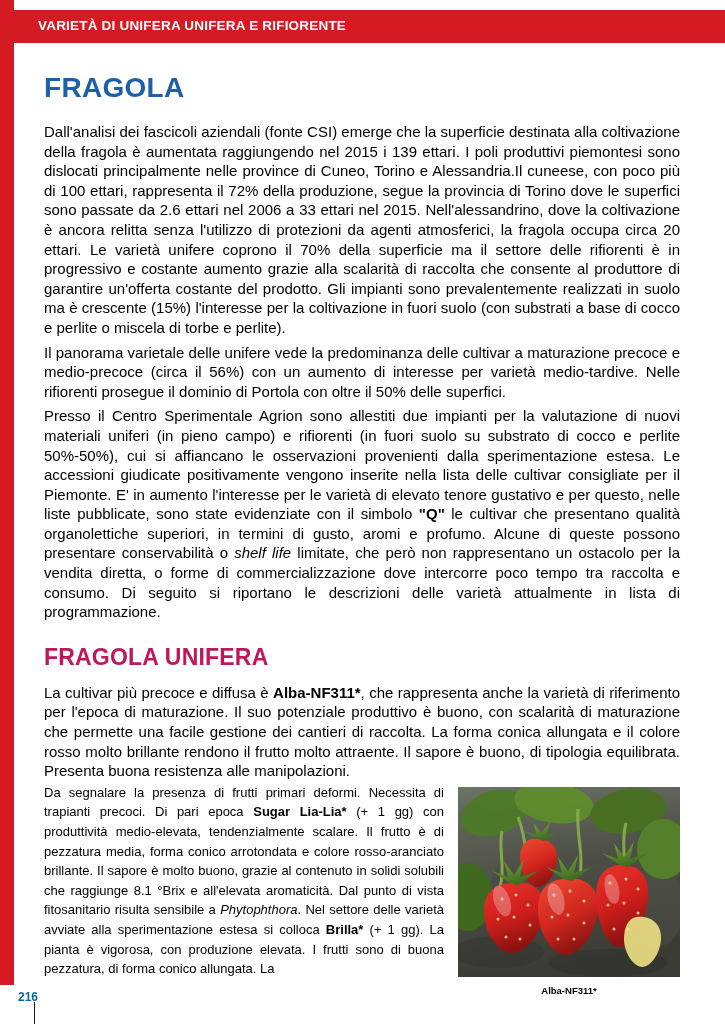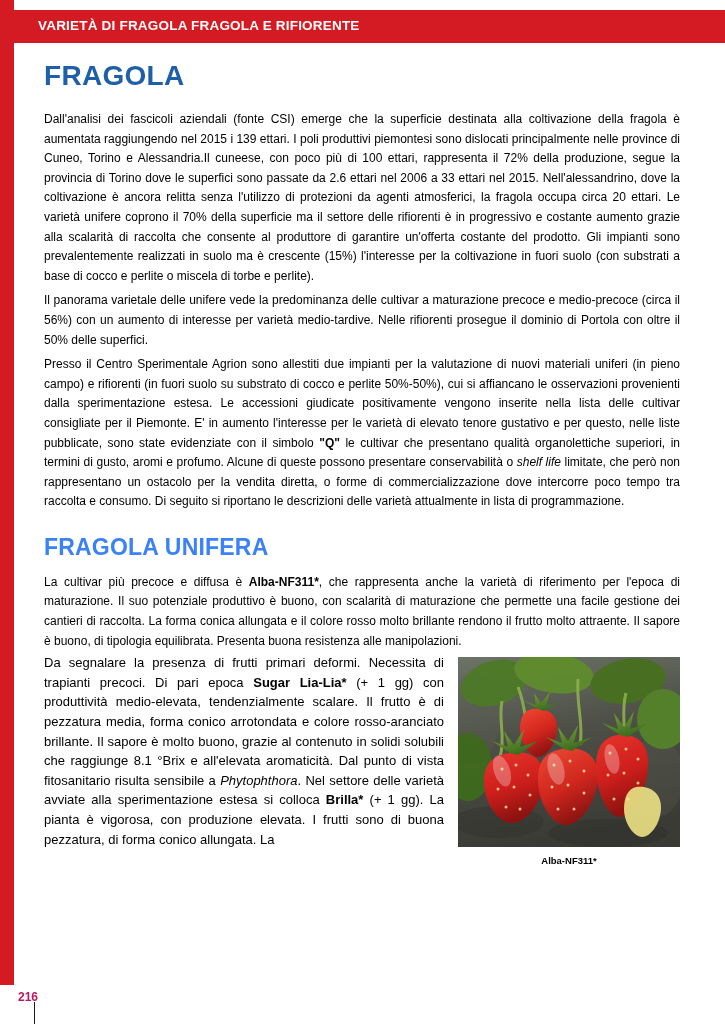--- a/index.html
+++ b/index.html
@@ -50,33 +50,33 @@
   }
   .content {
     position: absolute;
     left: 44px;
     top: 60px;
     width: 636px;
   }
   h1.title {
     font-size: 28px;
     color: #1f5fa9;
-    margin: 0 0 18px 0;
+    margin: 12px 0 18px 0;
     font-weight: bold;
     letter-spacing: 0.3px;
   }
   h2.subtitle {
     font-size: 23px;
-    color: #3b82f6;
+    color: #be185d;
     margin: 22px 0 12px 0;
     font-weight: bold;
     letter-spacing: 0.2px;
   }
   p.body {
-    font-size: 12px;
+    font-size: 15px;
     line-height: 19.6px;
     text-align: justify;
     margin: 0 0 0 0;
   }
   p.body + p.body {
     margin-top: 5px;
   }
   .wrap-block {
     position: relative;
     margin-top: 2px;
@@ -104,21 +104,21 @@
     font-size: 13px;
     line-height: 19.6px;
     text-align: justify;
   }
   .pagenum {
     position: absolute;
     left: 18px;
     bottom: 20px;
     font-size: 12px;
     font-weight: bold;
-    color: #be185d;
+    color: #0369a1;
   }
   .bottom-tick {
     position: absolute;
     left: 34px;
     bottom: 0px;
     width: 1px;
     height: 22px;
     background: #1a1a1a;
   }
   em { font-style: italic; }
@@ -128,21 +128,21 @@
   .photo svg { display: block; }
 </style>
 </head>
 <body>
 
 <div class="page">
 
   <div class="left-edge"></div>
 
   <div class="header-band"></div>
-  <div class="header-title">VARIETÀ DI FRAGOLA FRAGOLA E RIFIORENTE</div>
+  <div class="header-title">VARIETÀ DI UNIFERA UNIFERA E RIFIORENTE</div>
 
   <div class="content">
 
     <h1 class="title">FRAGOLA</h1>
 
     <p class="body">Dall'analisi dei fascicoli aziendali (fonte CSI) emerge che la superficie destinata alla coltivazione della fragola è aumentata raggiungendo nel 2015 i 139 ettari. I poli produttivi piemontesi sono dislocati principalmente nelle province di Cuneo, Torino e Alessandria.Il cuneese, con poco più di 100 ettari, rappresenta il 72% della produzione, segue la provincia di Torino dove le superfici sono passate da 2.6 ettari nel 2006 a 33 ettari nel 2015. Nell'alessandrino, dove la coltivazione è ancora relitta senza l'utilizzo di protezioni da agenti atmosferici, la fragola occupa circa 20 ettari. Le varietà unifere coprono il 70% della superficie ma il settore delle rifiorenti è in progressivo e costante aumento grazie alla scalarità di raccolta che consente al produttore di garantire un'offerta costante del prodotto. Gli impianti sono prevalentemente realizzati in suolo ma è crescente (15%) l'interesse per la coltivazione in fuori suolo (con substrati a base di cocco e perlite o miscela di torbe e perlite).</p>
     <p class="body">Il panorama varietale delle unifere vede la predominanza delle cultivar a maturazione precoce e medio-precoce (circa il 56%) con un aumento di interesse per varietà medio-tardive. Nelle rifiorenti prosegue il dominio di Portola con oltre il 50% delle superfici.</p>
 
     <p class="body"><span>Presso il Centro Sperimentale Agrion sono allestiti due impianti per la valutazione di nuovi materiali uniferi (in pieno campo) e rifiorenti (in fuori suolo su substrato di cocco e perlite 50%-50%), cui si affiancano le osservazioni provenienti dalla sperimentazione estesa. Le accessioni giudicate positivamente vengono inserite nella lista delle cultivar consigliate per il Piemonte. E' in aumento l'interesse per le varietà di elevato tenore gustativo e per questo, nelle liste pubblicate, sono state evidenziate con il simbolo </span><strong>"Q"</strong><span> le cultivar che presentano qualità organolettiche superiori, in termini di gusto, aromi e profumo. Alcune di queste possono presentare conservabilità o </span><em>shelf life</em><span> limitate, che però non rappresentano un ostacolo per la vendita diretta, o forme di commercializzazione dove intercorre poco tempo tra raccolta e consumo. Di seguito si riportano le descrizioni delle varietà attualmente in lista di programmazione.</span></p>
 

